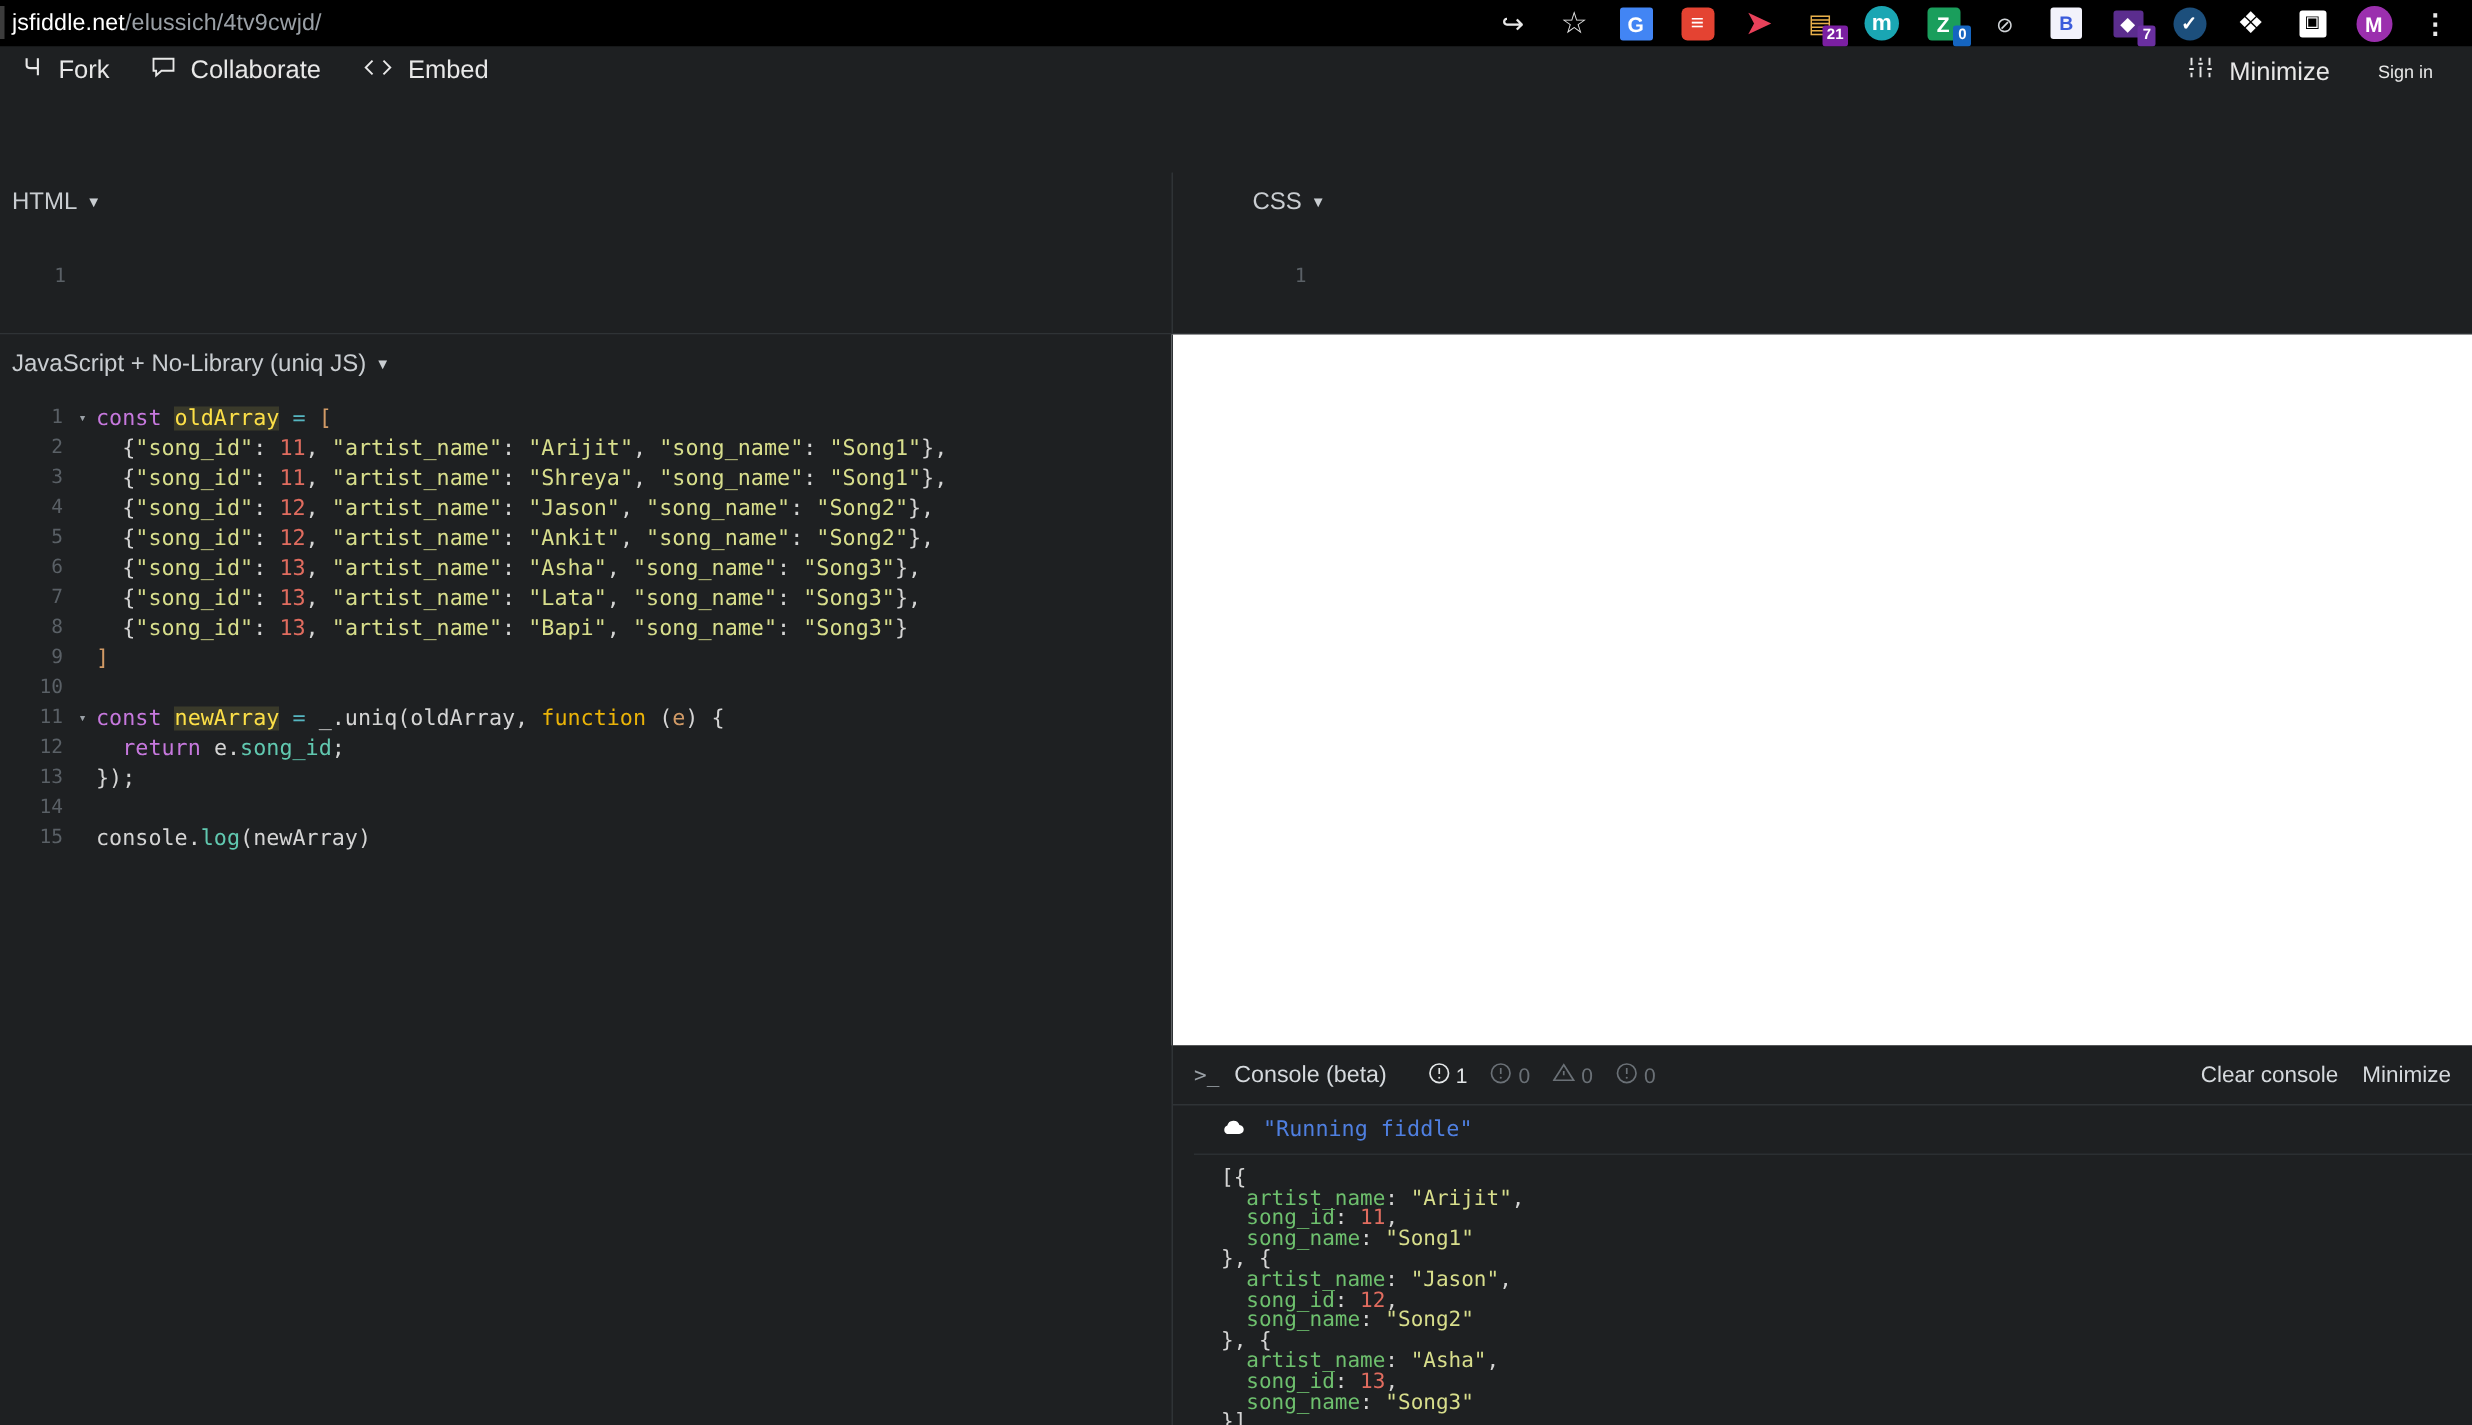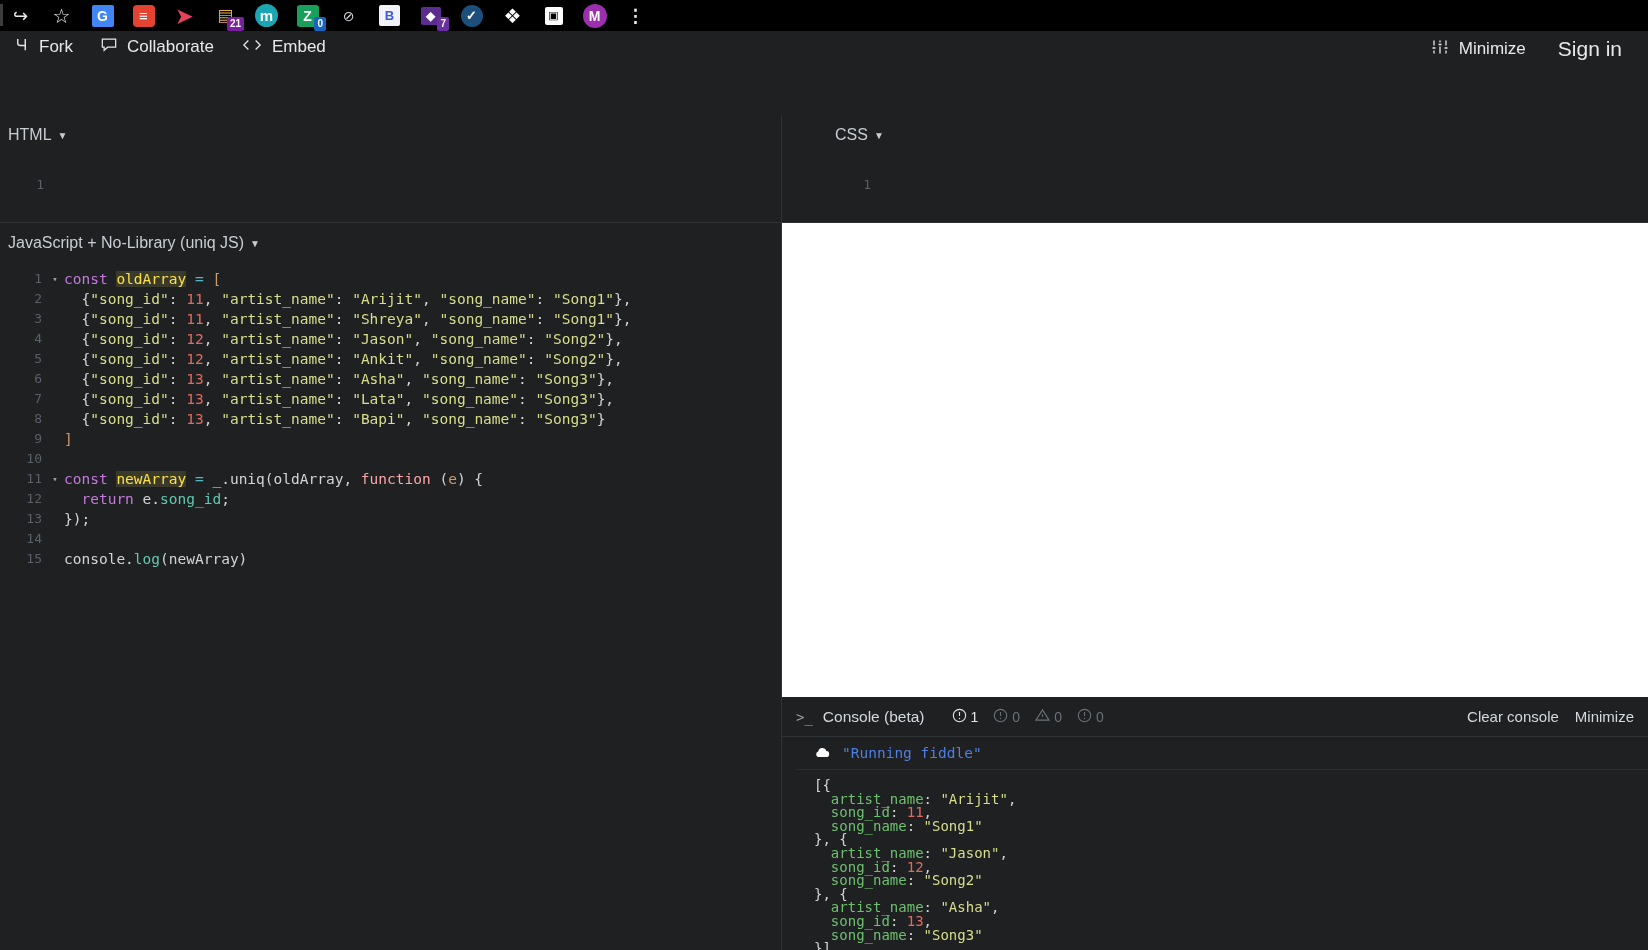--- a/index.html
+++ b/index.html
@@ -55,21 +55,21 @@
   .hdr-btn {
     display: flex; align-items: center; gap: 10px;
     color: #e8e8e8; font-size: 17px;
     padding: 6px 14px; cursor: pointer;
     white-space: nowrap;
   }
   #header-right {
     margin-left: auto; display: flex; align-items: center; gap: 8px;
     padding-right: 16px;
   }
-  .hdr-link { color: #e8e8e8; font-size: 21px; padding: 6px 10px; cursor: pointer; white-space: nowrap; }
+  .hdr-link { color: #e8e8e8; font-size: 12px; padding: 6px 10px; cursor: pointer; white-space: nowrap; }
 
   
   #workspace { position: absolute; top: 115px; left: 0; width: 1416px; height: 835px; }
 
   .pane-title {
     color: #c9cdd1; font-size: 16px;
     display: flex; align-items: center; gap: 6px;
     padding: 11px 0 11px 8px;
     white-space: nowrap;
   }
@@ -114,21 +114,21 @@
   }
   .fold { width: 18px; flex: 0 0 18px; color: #9aa0a6; font-size: 9px; text-align: center; line-height: 20px; }
   .code { flex: 1 1 auto; color: #d4d4d4; }
 
   .k-const  { color: #c678dd; }
   .k-var    { color: #fde047; background: #3a3a2a; }
   .k-plain  { color: #d4d4d4; }
   .k-num    { color: #e06c5f; }
   .k-str    { color: #d8de8c; }
   .k-op     { color: #56b6c2; }
-  .k-fn     { color: #fca5a5; }
+  .k-fn     { color: #eab308; }
   .k-ret    { color: #c678dd; }
   .k-prop   { color: #61c8b0; }
   .k-brack  { color: #d19a66; }
 
   
   #result-pane {
     position: absolute; left: 781px; top: 108px;
     width: 867px; height: 474px;
     background: #ffffff;
     border-left: 1px solid #2f3336;
@@ -182,20 +182,24 @@
   .prompt-glyph {
     font-family: "DejaVu Sans Mono", monospace;
     font-size: 14px; color: #9aa0a6;
   }
 </style>
 </head>
 <body>
 
 <div id="browser-bar">
   <div id="url-cursor"></div>
+  <div id="url-area">
+    <span class="url-strong">jsfiddle.net</span>
+      <span class="url-rest">/elussich/4tv9cwjd/</span>
+  </div>
   <div id="ext-icons">
       <div class="ext-slot">
         <div style="display: flex; align-items: center; justify-content: center; background: transparent; color: rgb(232, 232, 232); border-radius: 0px; width: 24px; height: 24px; font-size: 18px; font-weight: 400; font-family: &quot;Liberation Sans&quot;, sans-serif; line-height: 1;">↪</div>
       </div>
       <div class="ext-slot">
         <div style="display: flex; align-items: center; justify-content: center; background: transparent; color: rgb(232, 232, 232); border-radius: 0px; width: 24px; height: 24px; font-size: 20px; font-weight: 400; font-family: &quot;Liberation Sans&quot;, sans-serif; line-height: 1;">☆</div>
       </div>
       <div class="ext-slot">
         <div style="display: flex; align-items: center; justify-content: center; background: rgb(66, 133, 244); color: rgb(255, 255, 255); border-radius: 2px; width: 22px; height: 22px; font-size: 14px; font-weight: 700; font-family: &quot;Liberation Sans&quot;, sans-serif; line-height: 1;">G</div>
       </div>

